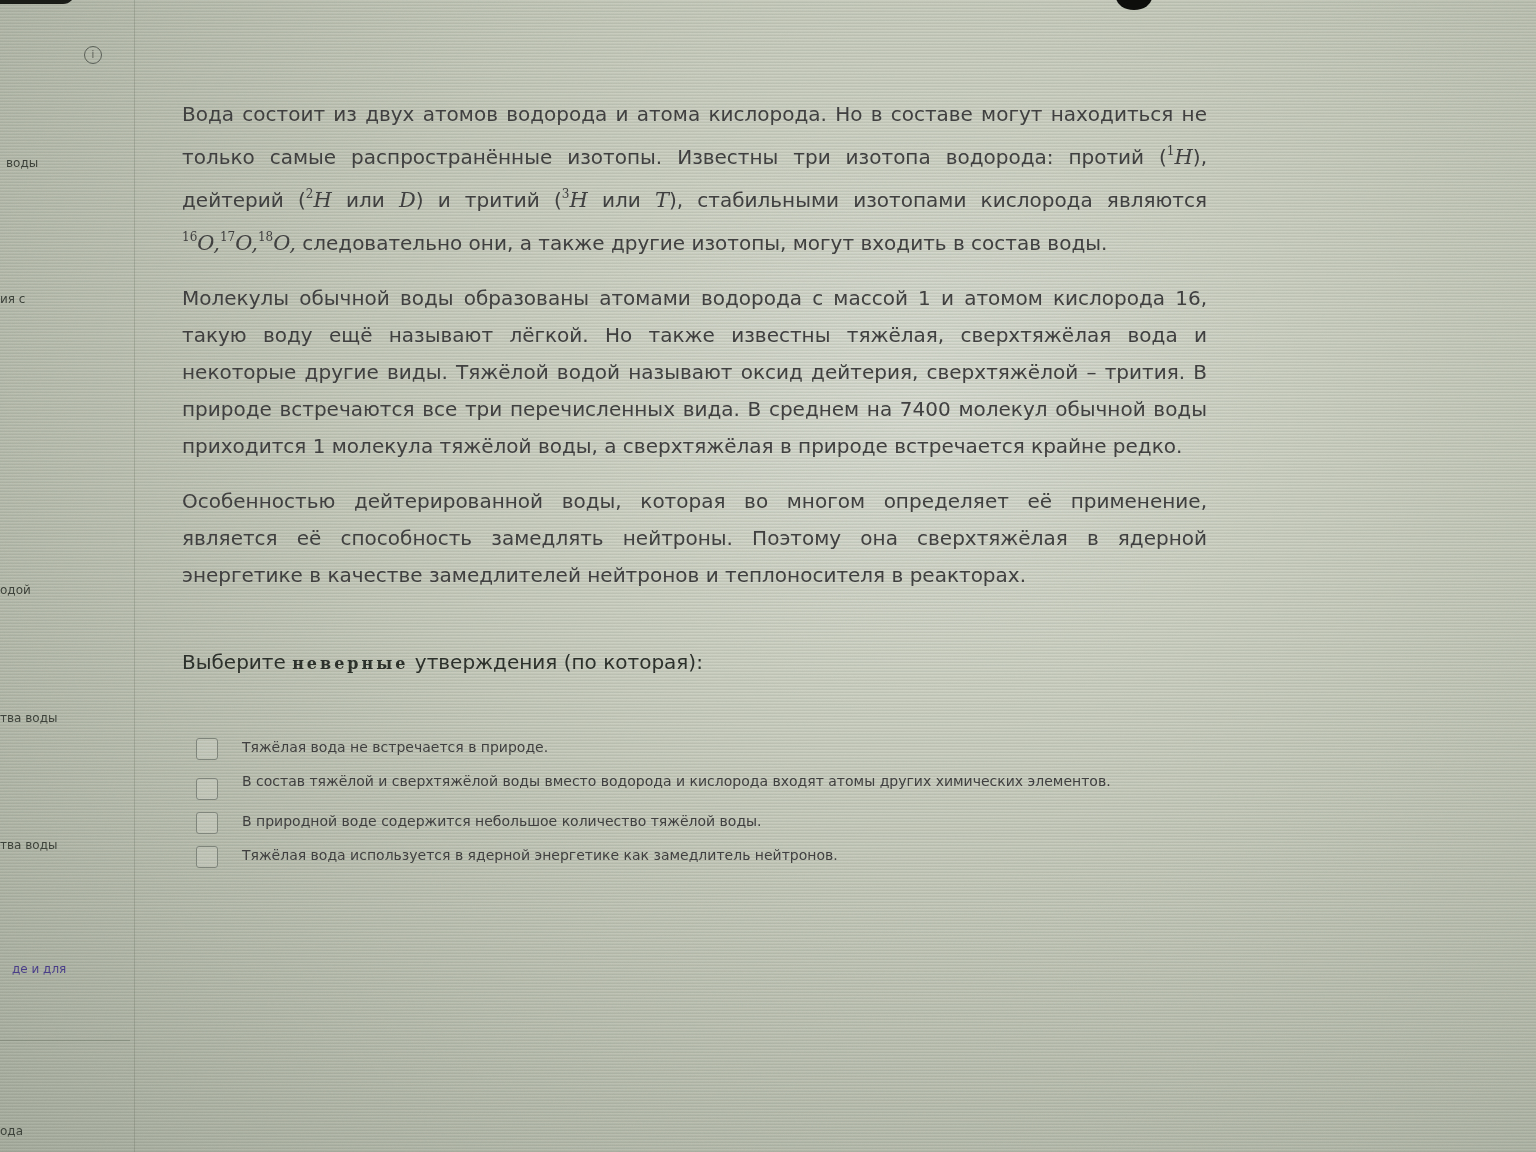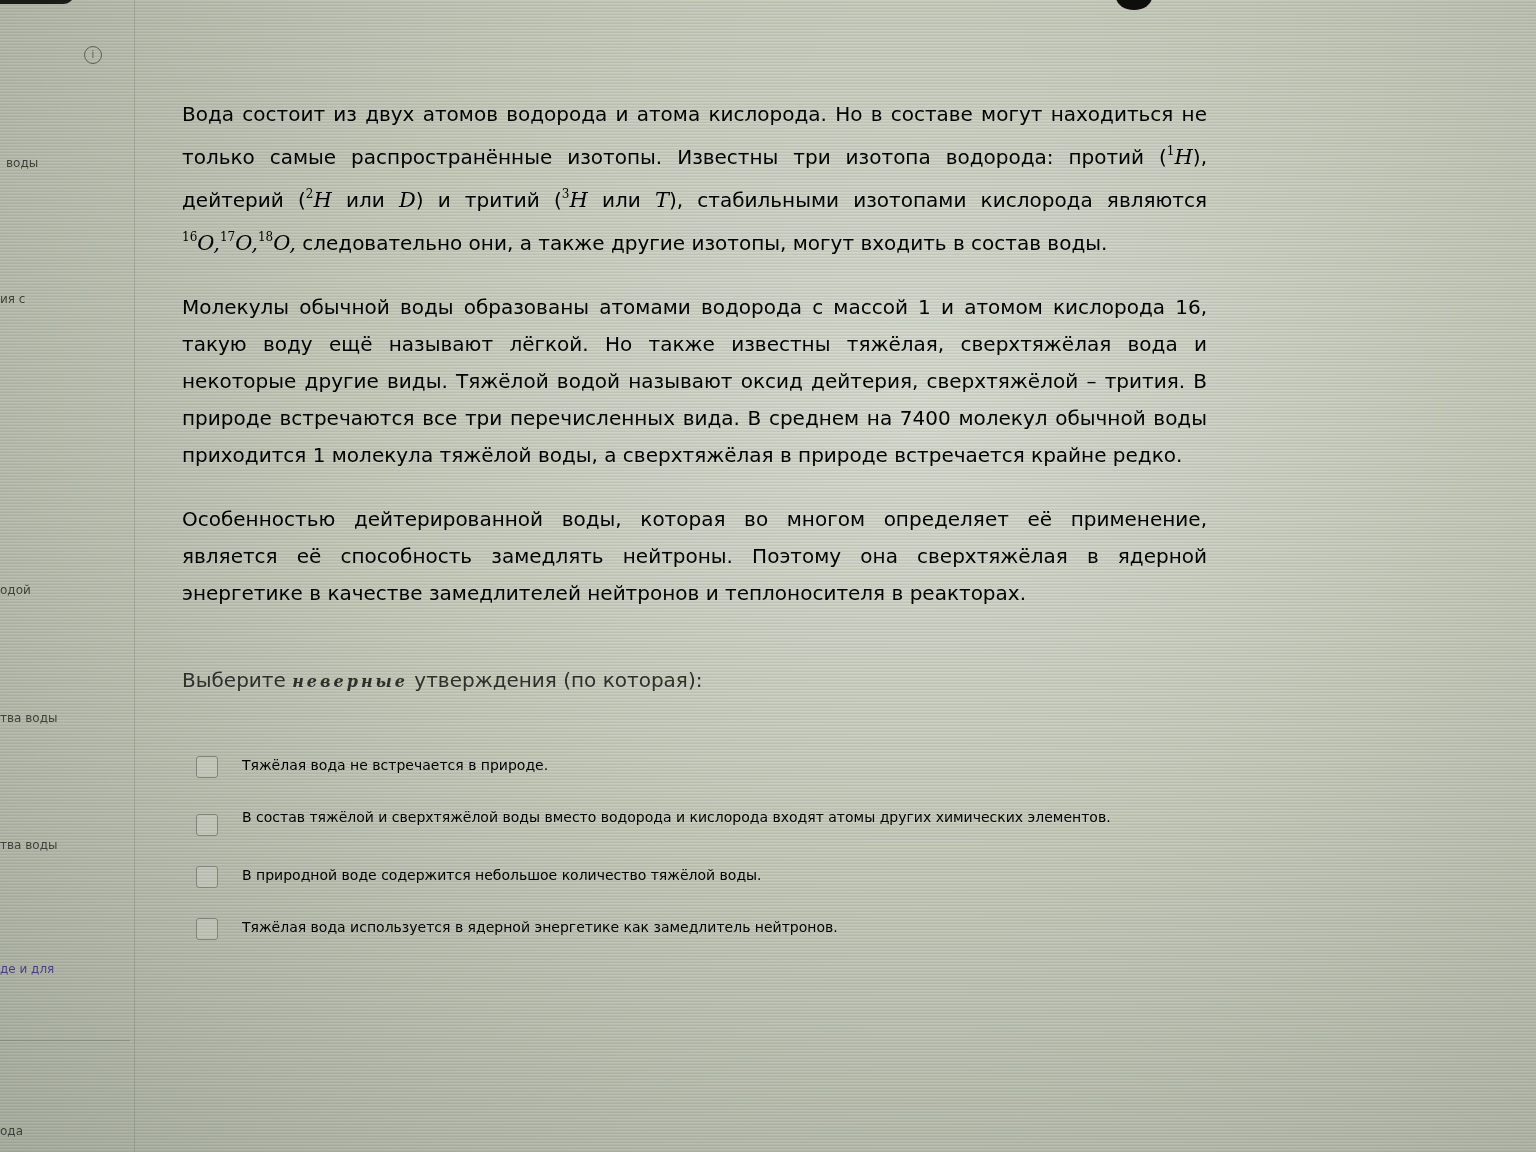--- a/index.html
+++ b/index.html
@@ -40,50 +40,50 @@
     }
     
     .sidebar {
       position: absolute; top: 0; left: 0; width: 135px; height: 1152px;
       border-right: 1px solid rgba(90,100,85,0.25);
     }
     .sidebar-item {
       position: absolute; left: 0; font-size: 12px; color: #3e433b;
       white-space: nowrap; cursor: pointer;
     }
-    .sidebar-item.active { color: #4b3f8a; }
+    .sidebar-item.active { color: #4b3f8a; padding-left: 12px; }
     .sidebar-sep {
       position: absolute; left: 0; width: 130px; height: 1px;
       background: rgba(90,100,85,0.35); top: 1040px;
     }
     
     .content {
       position: absolute; left: 182px; top: 96px; width: 1025px;
     }
     .para {
       font-size: 20px; line-height: 37px; text-align: justify;
-      color: #000000; margin-bottom: 27px;
+      color: #404040; margin-bottom: 18px;
     }
     .math {
       font-family: "DejaVu Serif", "Liberation Serif", serif;
       font-style: italic; font-size: 21px;
     }
     .math sup { font-style: normal; font-size: 12px; vertical-align: 9px; }
     .question {
       margin-top: 56px; font-size: 20px; color: #2d312c;
     }
     .question .emph {
       font-family: "DejaVu Serif", "Liberation Serif", serif;
-      font-style: italic; font-weight: bold; font-size: 16px;
+      font-weight: bold; font-size: 16px;
       letter-spacing: 3px;
     }
     .options { margin-top: 62px; }
     .option {
       display: flex; align-items: flex-start; gap: 24px;
-      margin-bottom: 28px; font-size: 14px; line-height: 22px; color: #000000;
+      margin-bottom: 10px; font-size: 14px; line-height: 22px; color: #404040;
       cursor: pointer;
     }
     .checkbox {
       flex: 0 0 auto; width: 22px; height: 22px; margin-top: 2px; margin-left: 14px;
       border: 1.5px solid #80867c; border-radius: 3px; background: rgba(255,255,255,0.15);
     }
     .option-text { max-width: 900px; }
   </style>
 </head>
 <body>

